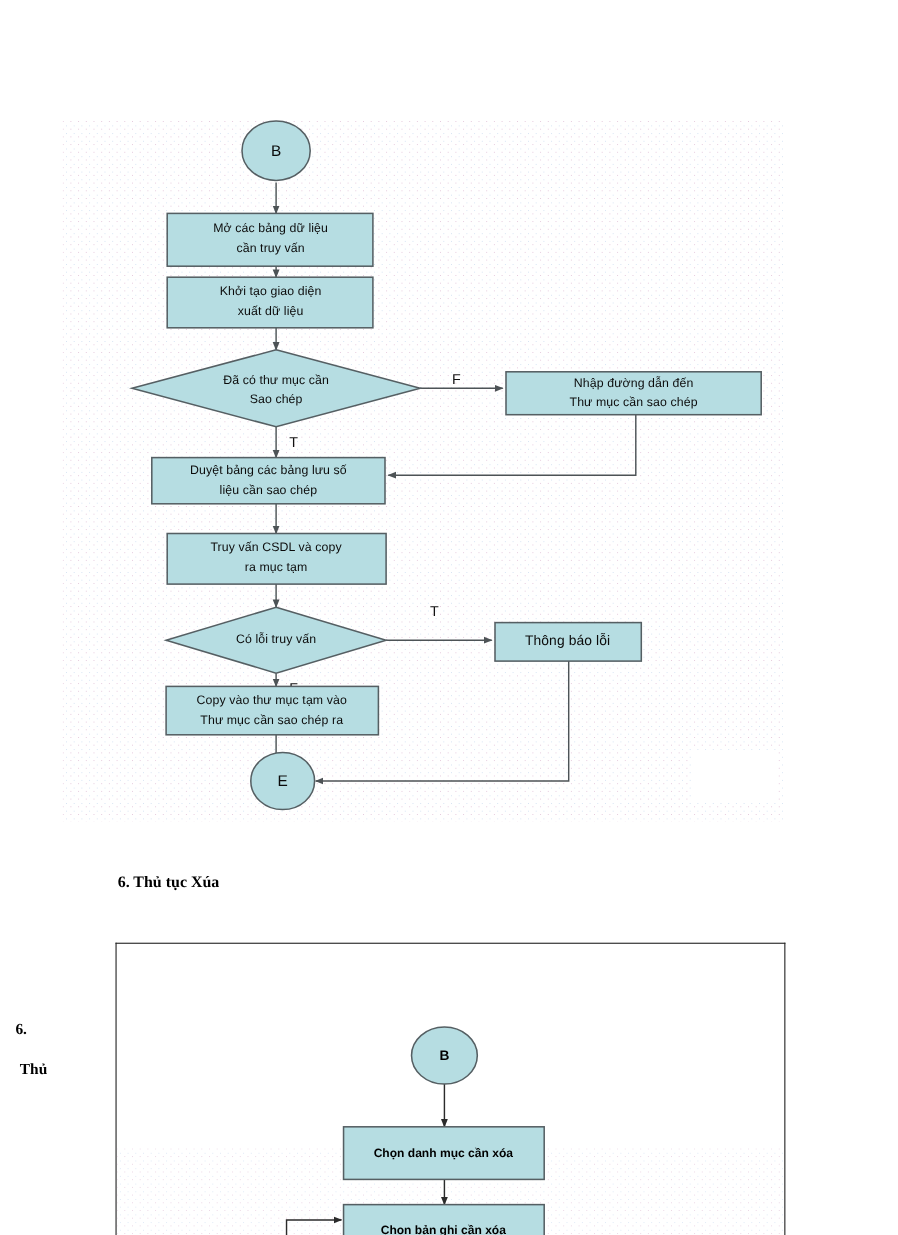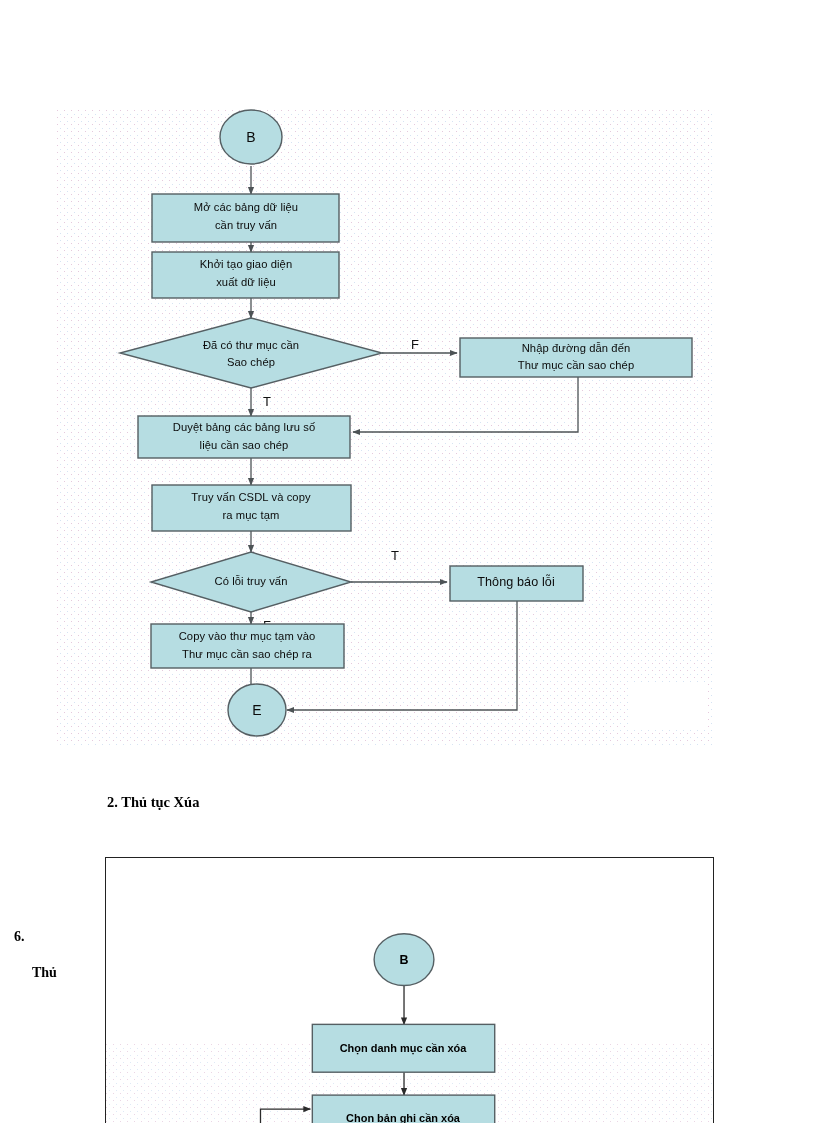--- a/index.html
+++ b/index.html
@@ -85,21 +85,21 @@
     left: 107px;
     top: 794px;
     font-size: 14.5px;
   }
   #margin-num-6 {
     left: 14px;
     top: 929px;
     font-size: 14px;
   }
   #margin-word-thu {
-    left: 32px;
+    left: 18px;
     top: 965px;
     font-size: 14px;
   }
 
   
   #diagram-two {
     position: absolute;
     left: 105px;
     top: 857px;
     width: 609px;
@@ -211,21 +211,21 @@
 
       <rect class="shape-fill shape-stroke" x="94" y="514" width="193" height="44"></rect>
       <text class="node-text" x="190" y="527">Copy vào thư mục tạm vào</text>
       <text class="node-text" x="190" y="545">Thư mục cần sao chép ra</text>
 
       <ellipse class="shape-fill shape-stroke" cx="200" cy="600" rx="29" ry="26"></ellipse>
       <text class="node-text term" x="200" y="601">E</text>
     </svg>
   </div>
 
-  <div class="doc-text" id="heading-5">2. Thủ tục Xúa</div>
+  <div class="doc-text" id="heading-5">6. Thủ tục Xúa</div>
 
   <div class="doc-text" id="margin-num-6">6.</div>
 
   <div class="doc-text" id="margin-word-thu">Thủ</div>
 
   <div id="diagram-two">
     <div class="d2-dots"></div>
 
     <svg class="flow" viewBox="0 0 609 266" preserveAspectRatio="none">
       <defs>

